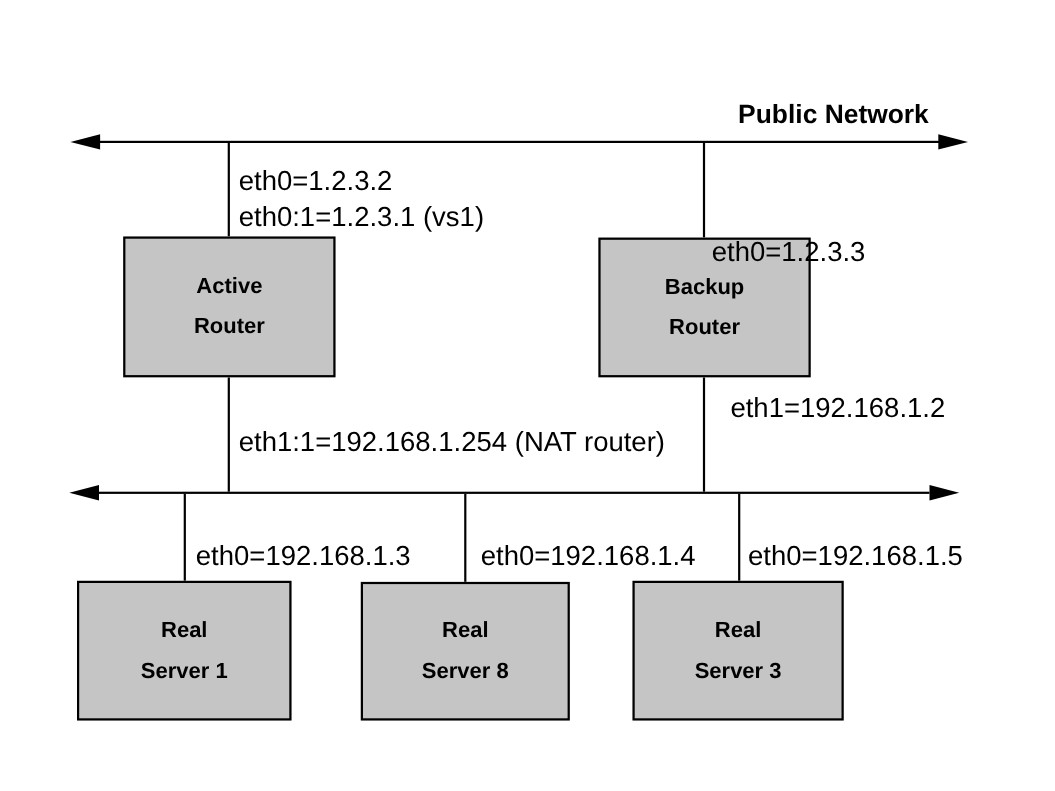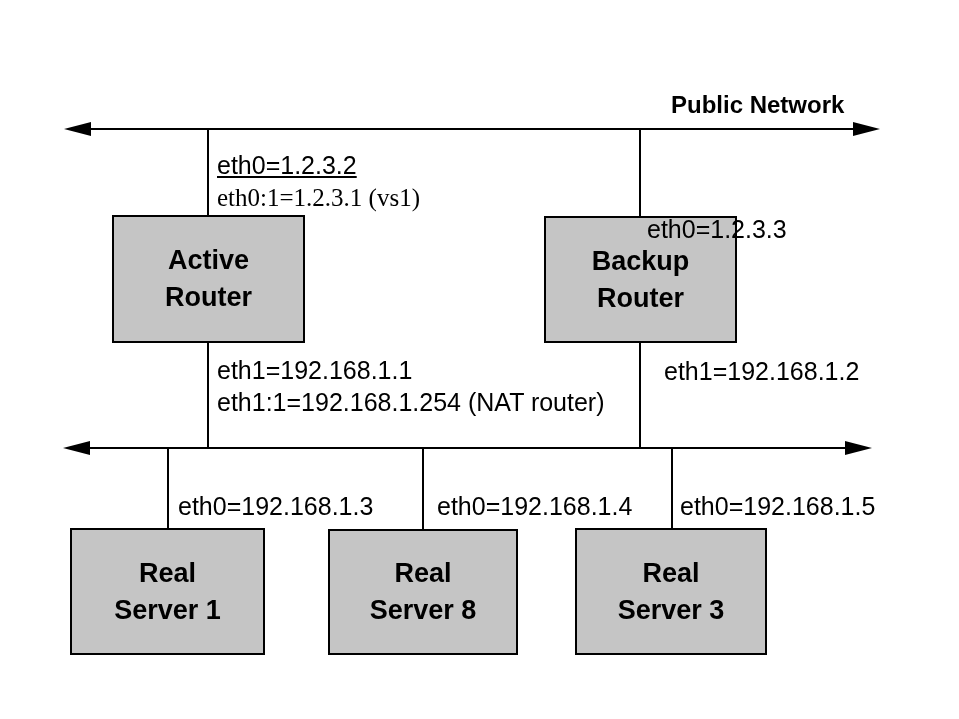--- a/index.html
+++ b/index.html
@@ -27,21 +27,21 @@
   .arrow.left{border-right:27px solid var(--line);}
   .arrow.right{border-left:27px solid var(--line);}
   
   .node{
     position:absolute;
     background:var(--node-fill);
     border:2px solid var(--node-border);
     box-sizing:border-box;
     display:flex;flex-direction:column;
     align-items:center;justify-content:center;
-    font-size:27px;font-weight:bold;line-height:37px;
+    font-size:20px;font-weight:bold;line-height:37px;
     text-align:center;
   }
   
   .iface{position:absolute;font-size:25px;line-height:1;white-space:nowrap;}
   .netname{position:absolute;font-size:24px;font-weight:bold;line-height:1;white-space:nowrap;}
 </style>
 </head>
 <body>
 
 <div class="canvas">
@@ -78,25 +78,24 @@
   </div>
   <div class="node" style="left:328px;top:529px;width:190px;height:126px;">
     <span>Real</span>
     <span>Server 8</span>
   </div>
   <div class="node" style="left:575px;top:528px;width:192px;height:127px;">
     <span>Real</span>
     <span>Server 3</span>
   </div>
 
-  <span class="iface" style="left:217px;top:153px;text-decoration:underline;">eth0=1.2.3.2</span>
-  <span class="iface" style="left:217px;top:185px;font-family:Liberation Serif, serif;">eth0:1=1.2.3.1 (vs1)</span>
+  <span class="iface" style="left:217px;top:153px;">eth0=1.2.3.2</span>
+  <span class="iface" style="left:217px;top:185px;">eth0:1=1.2.3.1 (vs1)</span>
   <span class="iface" style="left:647px;top:185px;margin-top:32px;">eth0=1.2.3.3</span>
 
-  <span class="iface" style="left:217px;top:358px;">eth1=192.168.1.1</span>
   <span class="iface" style="left:217px;top:390px;">eth1:1=192.168.1.254 (NAT router)</span>
   <span class="iface" style="left:664px;top:359px;">eth1=192.168.1.2</span>
 
   <span class="iface" style="left:178px;top:494px;">eth0=192.168.1.3</span>
   <span class="iface" style="left:437px;top:494px;">eth0=192.168.1.4</span>
   <span class="iface" style="left:680px;top:494px;">eth0=192.168.1.5</span>
 
 </div>
 
 </body></html>

